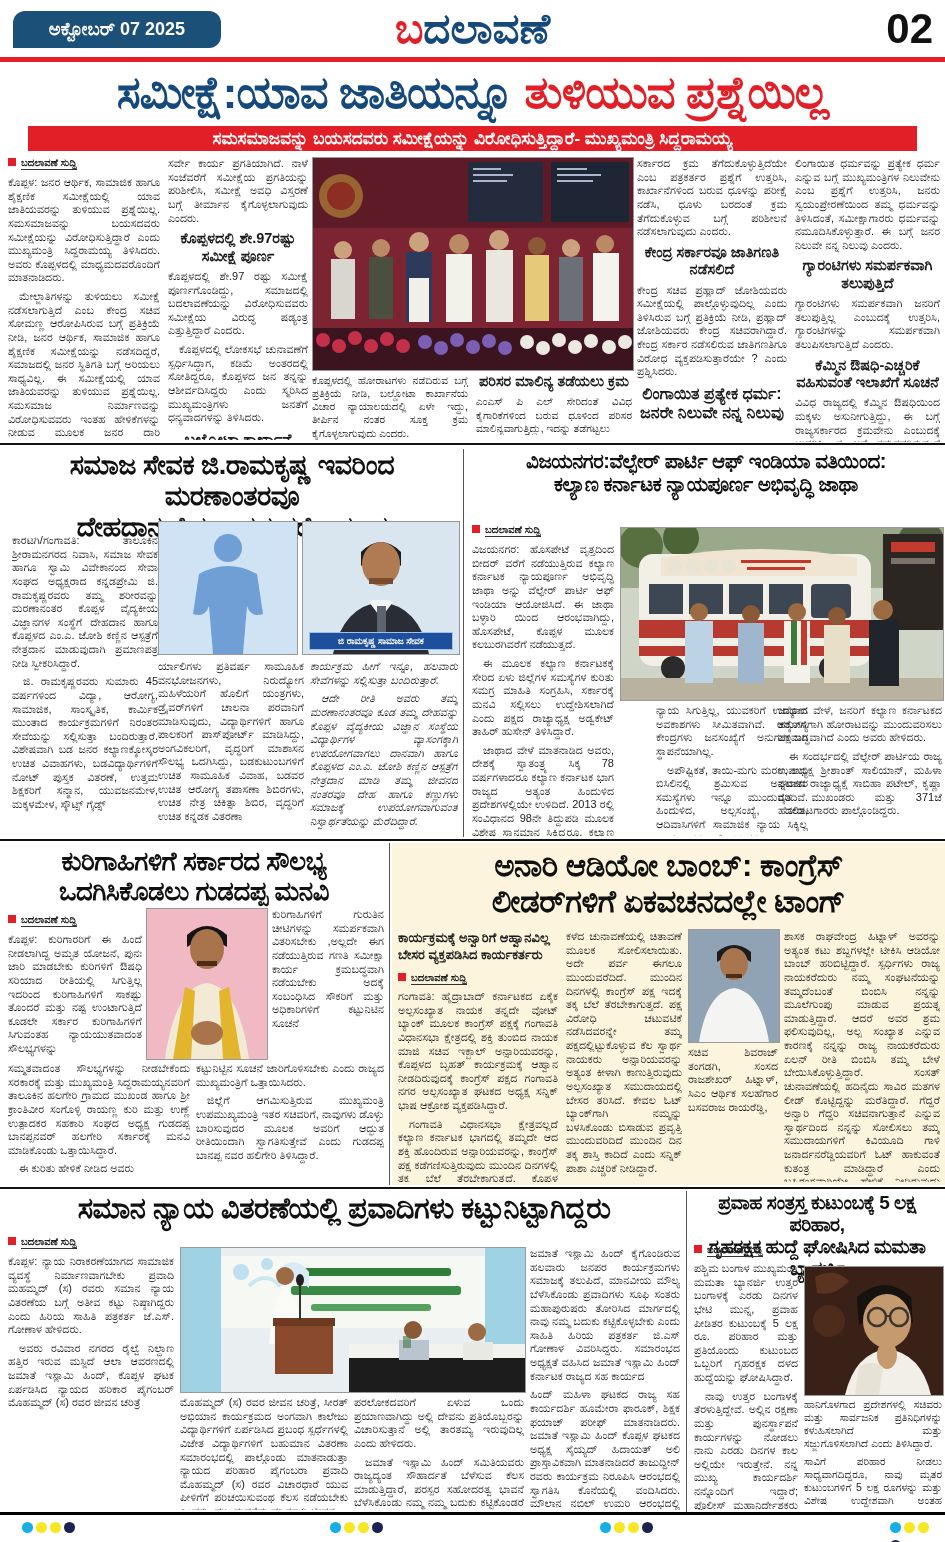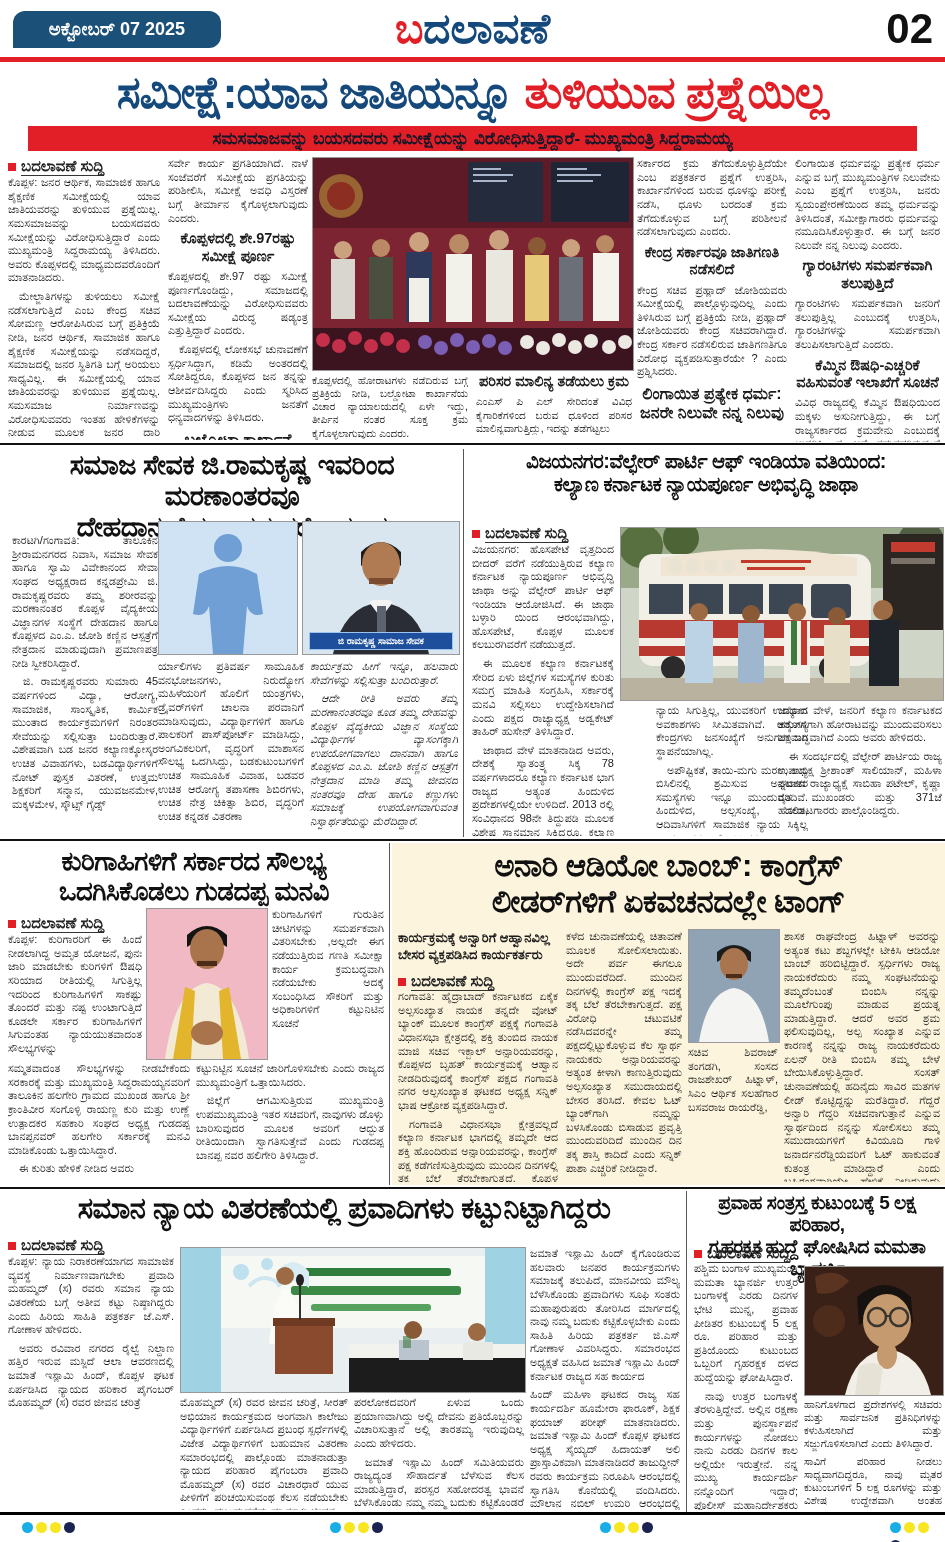--- a/index.html
+++ b/index.html
@@ -11,24 +11,24 @@
             border-radius:12px 12px 12px 0;font-size:18px;font-weight:bold;
             text-align:center;line-height:37px;}
   .masthead{left:0;right:0;top:0;text-align:center;font-size:42px;font-weight:bold;line-height:58px;}
   .masthead .m1{color:#e21f26;} .masthead .m2{color:#15497c;margin-top:32px;}
   .page-num{right:12px;top:0;font-size:42px;font-weight:bold;line-height:58px;color:#111;}
   .red-line{left:0;right:0;top:57px;height:5px;background:#e21f26;}
   
   .lead-headline{left:0;right:0;top:63px;text-align:center;font-size:45px;font-weight:800;
                  line-height:60px;letter-spacing:-1px;white-space:nowrap;}
   .hl-blue{color:#15497c;} .hl-red{color:#e21f26;}
-  .strap{left:28px;top:126px;width:889px;height:25px;background:#e21f26;color:#0f172a;
+  .strap{left:28px;top:126px;width:889px;height:25px;background:#e21f26;color:#ffffff;
          font-size:17px;font-weight:bold;text-align:center;line-height:25px;}
   
-  .byline{font-size:15px;font-weight:bold;color:#222;}
+  .byline{font-size:10px;font-weight:bold;color:#222;}
   .byline .bsq{display:inline-block;width:8px;height:8px;background:#e21f26;margin-right:5px;}
   .byline .btx{border-bottom:1px solid #333;padding-bottom:1px;}
   .col{font-size:11px;line-height:1.24;text-align:justify;overflow:hidden;}
   .col p{margin:0 0 5px;text-indent:11px;}
   .col p.ni{text-indent:0;}
   .sub{font-weight:bold;text-align:center;font-size:14.5px;line-height:1.2;margin:5px 0;text-indent:0 !important;}
   .sub.big{font-size:16px;}
   .hrule{left:0;right:0;height:2px;background:#111;}
   .vrule{width:1px;background:#555;}
   .headline2{font-weight:800;color:#111;text-align:center;line-height:1.15;letter-spacing:-0.5px;}

